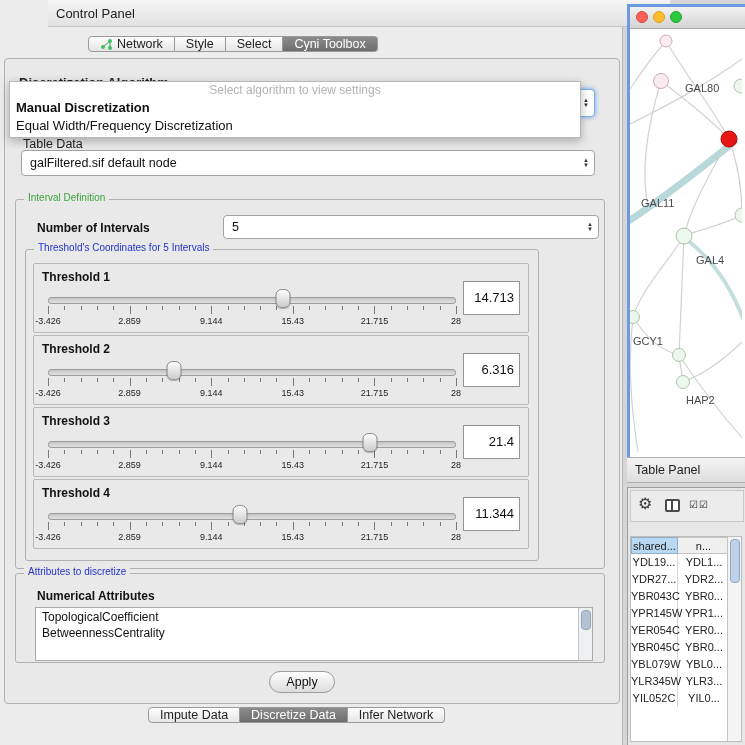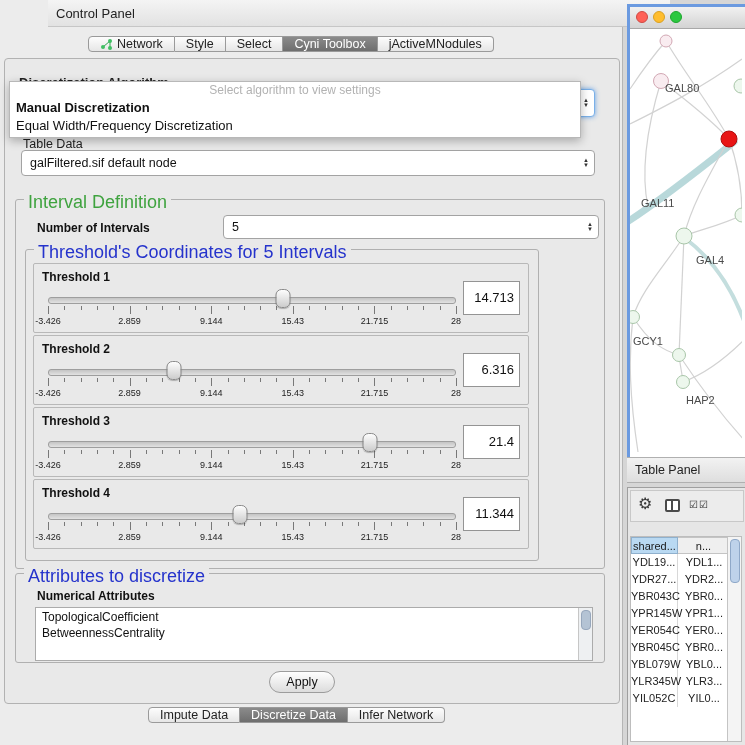--- a/index.html
+++ b/index.html
@@ -35,21 +35,21 @@
   .algo-combo{left:16px;top:30px;width:572px;height:26px;z-index:2;border-color:#7ab0e8;box-shadow:0 0 5px rgba(80,150,230,.85);}
   .popup{position:absolute;left:4px;top:22px;width:570px;height:55px;background:#fff;border:1px solid #b8b8b8;
          box-shadow:0 3px 9px rgba(0,0,0,.28);z-index:10;}
   .popup-placeholder{height:17px;line-height:17px;text-align:center;color:#b2b2b2;font-size:12px;}
   .popup-option{height:18px;line-height:18px;padding-left:6px;font-size:13px;color:#111;}
   .popup-option.bold{font-weight:bold;}
   .td-label{position:absolute;left:18px;top:78px;font-size:12.5px;color:#222;}
   .td-combo{left:16px;top:91px;width:572px;height:24px;}
 
   .group{position:absolute;border:1px solid #b0b0b0;border-radius:3px;}
-  .group-label{position:absolute;top:-8px;left:8px;background:#e9e9e9;padding:0 4px;font-size:18px;white-space:nowrap;}
+  .group-label{position:absolute;top:-8px;left:8px;background:#e9e9e9;padding:0 4px;font-size:10px;white-space:nowrap;}
   .group-label.green{color:#3fa33f;}
   .group-label.blue{color:#2533cc;}
   .interval-group{left:10px;top:140px;width:588px;height:368px;}
   .noi-label{position:absolute;left:32px;top:162px;font-size:12px;font-weight:bold;color:#111;}
   .noi-combo{left:218px;top:156px;width:374px;height:22px;}
   .thresholds-group{left:20px;top:190px;width:512px;height:310px;}
 
   .th-block{position:absolute;left:28px;width:494px;height:68px;border:1px solid #b8b8b8;border-radius:2px;background:#e9e9e9;}
   .th-label{position:absolute;left:8px;top:6px;font-size:12px;font-weight:bold;color:#111;}
   .slider{position:absolute;left:14px;top:24px;width:408px;height:42px;}
@@ -133,23 +133,20 @@
         <span>Network</span>
       </div>
       <div class="seg">
           <span>Style</span>
         </div>
       <div class="seg">
           <span>Select</span>
         </div>
       <div class="seg selected">
           <span>Cyni Toolbox</span>
-        </div>
-      <div class="seg">
-          <span>jActiveMNodules</span>
         </div>
     </div>
 
     <div class="main-panel">
 
       <span class="algo-label">Discretization Algorithm</span>
 
       <div class="combo algo-combo">
         <span class="stepper">
             <i>▲</i>
@@ -431,21 +428,21 @@
         <circle cx="36" cy="12" r="6" fill="#f9ecf0" stroke="#d2a8b4"></circle>
         <circle cx="31" cy="52" r="7.5" fill="#f9ecf0" stroke="#d2a8b4"></circle>
         <circle cx="111" cy="57" r="7" fill="#edf7ed" stroke="#a9c6a9"></circle>
         <circle cx="99" cy="110" r="8" fill="#e81515" stroke="#b00d0d"></circle>
         <circle cx="112" cy="186" r="7" fill="#edf7ed" stroke="#a9c6a9"></circle>
         <circle cx="54" cy="207" r="8" fill="#edf7ed" stroke="#a9c6a9"></circle>
         <circle cx="3" cy="288" r="6.5" fill="#edf7ed" stroke="#a9c6a9"></circle>
         <circle cx="49" cy="326" r="6.5" fill="#edf7ed" stroke="#a9c6a9"></circle>
         <circle cx="53" cy="353" r="6.5" fill="#edf7ed" stroke="#a9c6a9"></circle>
       </svg>
-      <span class="node-label" style="left:35px;top:53px">GAL80</span>
+      <span class="node-label" style="left:55px;top:53px">GAL80</span>
       <span class="node-label" style="left:11px;top:168px">GAL11</span>
       <span class="node-label" style="left:66px;top:225px">GAL4</span>
       <span class="node-label" style="left:3px;top:306px">GCY1</span>
       <span class="node-label" style="left:56px;top:365px">HAP2</span>
     </div>
   </section>
 
   <div class="tp-header">
     <span>Table Panel</span>
   </div>

